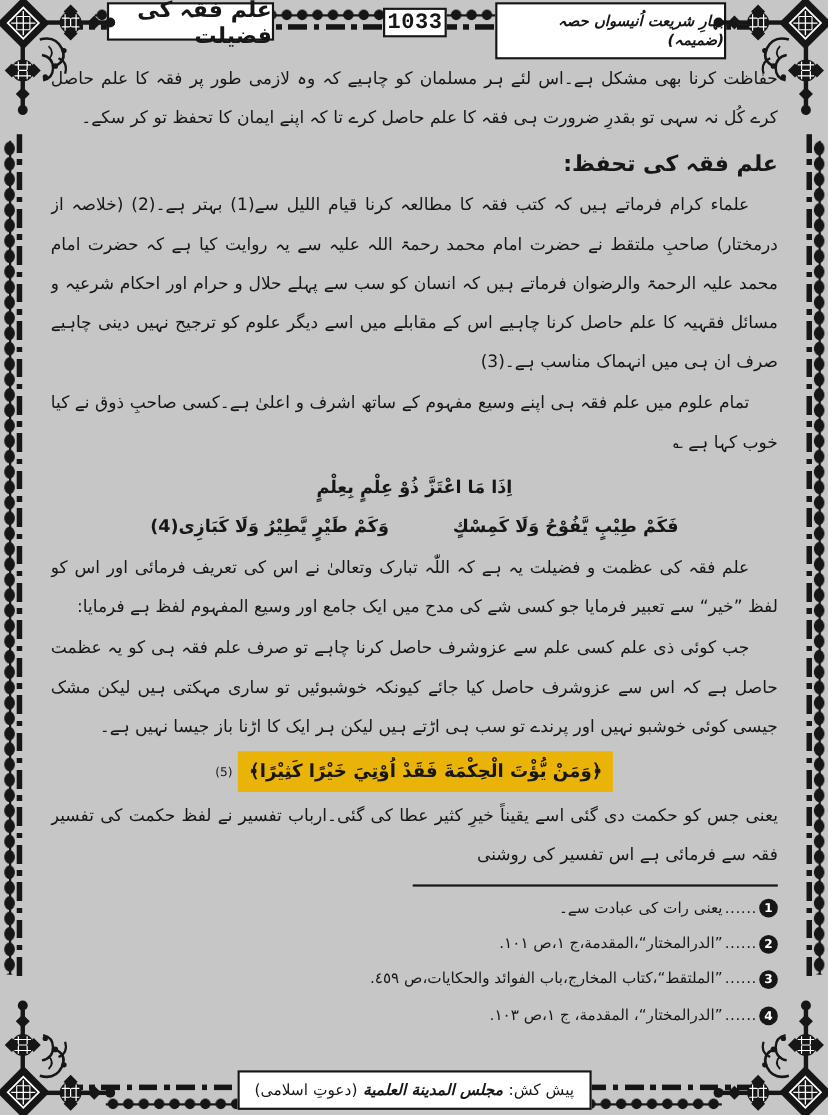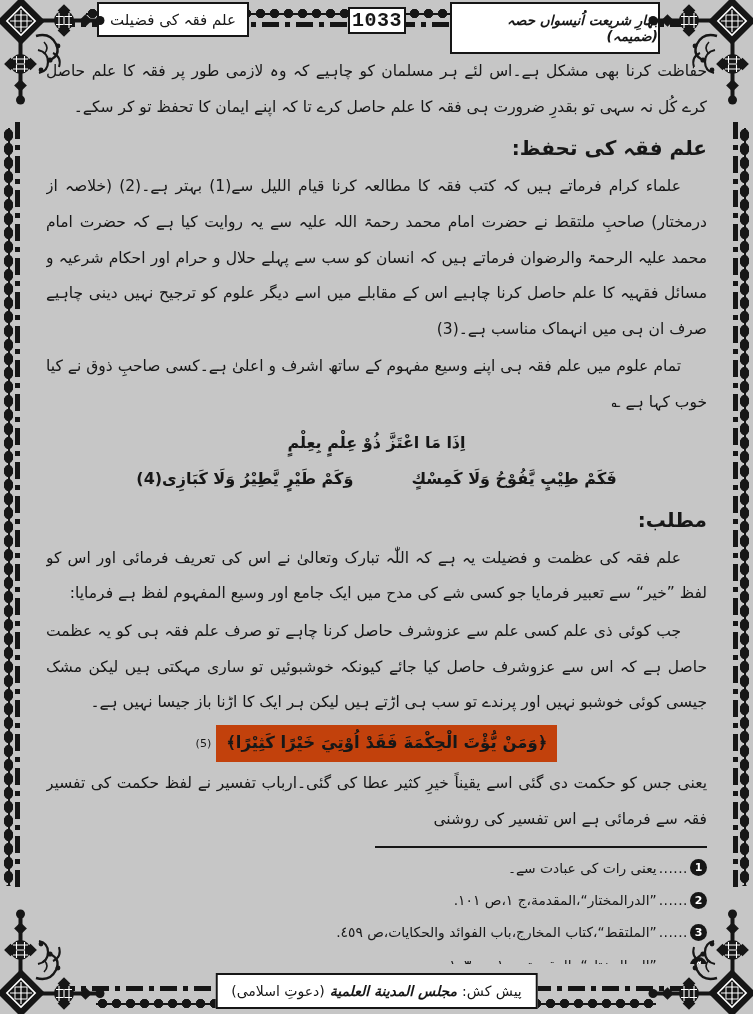--- a/index.html
+++ b/index.html
@@ -47,40 +47,40 @@
     background:repeating-linear-gradient(180deg,#161616 0 17px,rgba(0,0,0,0) 17px 23px,#161616 23px 28px,rgba(0,0,0,0) 28px 34px);
   }
   .dash-v.left{left:15px;top:122px;bottom:122px;}
   .dash-v.right{right:15px;top:122px;bottom:122px;}
   
   .hbox{
     position:absolute;z-index:2;background:#fff;border:2px solid #161616;
     display:flex;align-items:center;justify-content:center;
     box-sizing:border-box;
   }
-  .hbox.chapter{left:97px;top:2px;width:152px;height:35px;font-weight:normal;font-size:15px;}
+  .hbox.chapter{left:97px;top:2px;width:152px;height:35px;font-weight:bold;font-size:20px;}
   .hbox.pagenum{left:348px;top:7px;width:58px;height:27px;font-weight:bold;font-size:20px;font-family:Liberation Mono, monospace;letter-spacing:.5px;direction:ltr;}
   .hbox.book{left:450px;top:2px;width:210px;height:52px;font-weight:bold;font-size:13.5px;font-style:italic;}
   
   .content{
     position:absolute;left:46px;right:46px;top:54px;bottom:50px;
     z-index:2;overflow:hidden;
     font-size:15.5px;line-height:2.3;text-align:justify;
   }
   .content p{margin:0 0 2px 0;}
   .content p.indent{text-indent:26px;}
   h2.sect{
     margin:4px 0 2px 0;font-size:20px;line-height:1.9;font-weight:bold;
     text-align:right;
   }
   .couplet{margin:4px 0 2px 0;font-weight:bold;font-size:16px;}
   .couplet-line{display:flex;justify-content:center;gap:58px;line-height:2.25;}
   .verse-row{display:flex;justify-content:center;align-items:center;gap:5px;margin:4px 0;}
   .verse{
-    background:#c2410c;padding:2px 10px 4px 10px;font-weight:bold;font-size:16.5px;line-height:1.9;
+    background:#eab308;padding:2px 10px 4px 10px;font-weight:bold;font-size:16.5px;line-height:1.9;
   }
   .fn-ref{font-size:11px;vertical-align:super;line-height:1;}
   
   .fn-sep{height:2px;background:#161616;width:332px;margin:8px 0 4px auto;}
   .footnotes{font-size:13.8px;line-height:2.35;}
   .fn-row{display:flex;align-items:center;gap:1px;justify-content:flex-start;}
   .fn-num{
     flex:0 0 auto;width:17px;height:17px;border-radius:50%;background:#161616;color:#fff;
     display:inline-flex;align-items:center;justify-content:center;
     font-size:11px;font-weight:bold;line-height:1;direction:ltr;
@@ -182,21 +182,20 @@
     <div class="couplet">
       <div class="couplet-line">
         <span>اِذَا مَا اعْتَزَّ ذُوْ عِلْمٍ بِعِلْمٍ</span>
       </div>
       <div class="couplet-line">
         <span>فَكَمْ طِيْبٍ يَّفُوْحُ وَلَا كَمِسْكٍ</span>
         <span>وَكَمْ طَيْرٍ يَّطِيْرُ وَلَا كَبَازِى(4)</span>
       </div>
     </div>
 
-    <h2 class="sect">مطلب:</h2>
 
     <p class="indent">علم فقہ کی عظمت و فضیلت یہ ہے کہ اللّٰہ تبارک وتعالیٰ نے اس کی تعریف فرمائی اور اس کو لفظ ”خیر“ سے تعبیر فرمایا جو کسی شے کی مدح میں ایک جامع اور وسیع المفہوم لفظ ہے فرمایا:</p>
 
     <p class="indent">جب کوئی ذی علم کسی علم سے عزوشرف حاصل کرنا چاہے تو صرف علم فقہ ہی کو یہ عظمت حاصل ہے کہ اس سے عزوشرف حاصل کیا جائے کیونکہ خوشبوئیں تو ساری مہکتی ہیں لیکن مشک جیسی کوئی خوشبو نہیں اور پرندے تو سب ہی اڑتے ہیں لیکن ہر ایک کا اڑنا باز جیسا نہیں ہے۔</p>
 
     <div class="verse-row">
       <span class="verse">﴿وَمَنْ يُّؤْتَ الْحِكْمَةَ فَقَدْ اُوْتِيَ خَيْرًا كَثِيْرًا﴾</span>
       <span class="fn-ref">(5)</span>
     </div>
 

